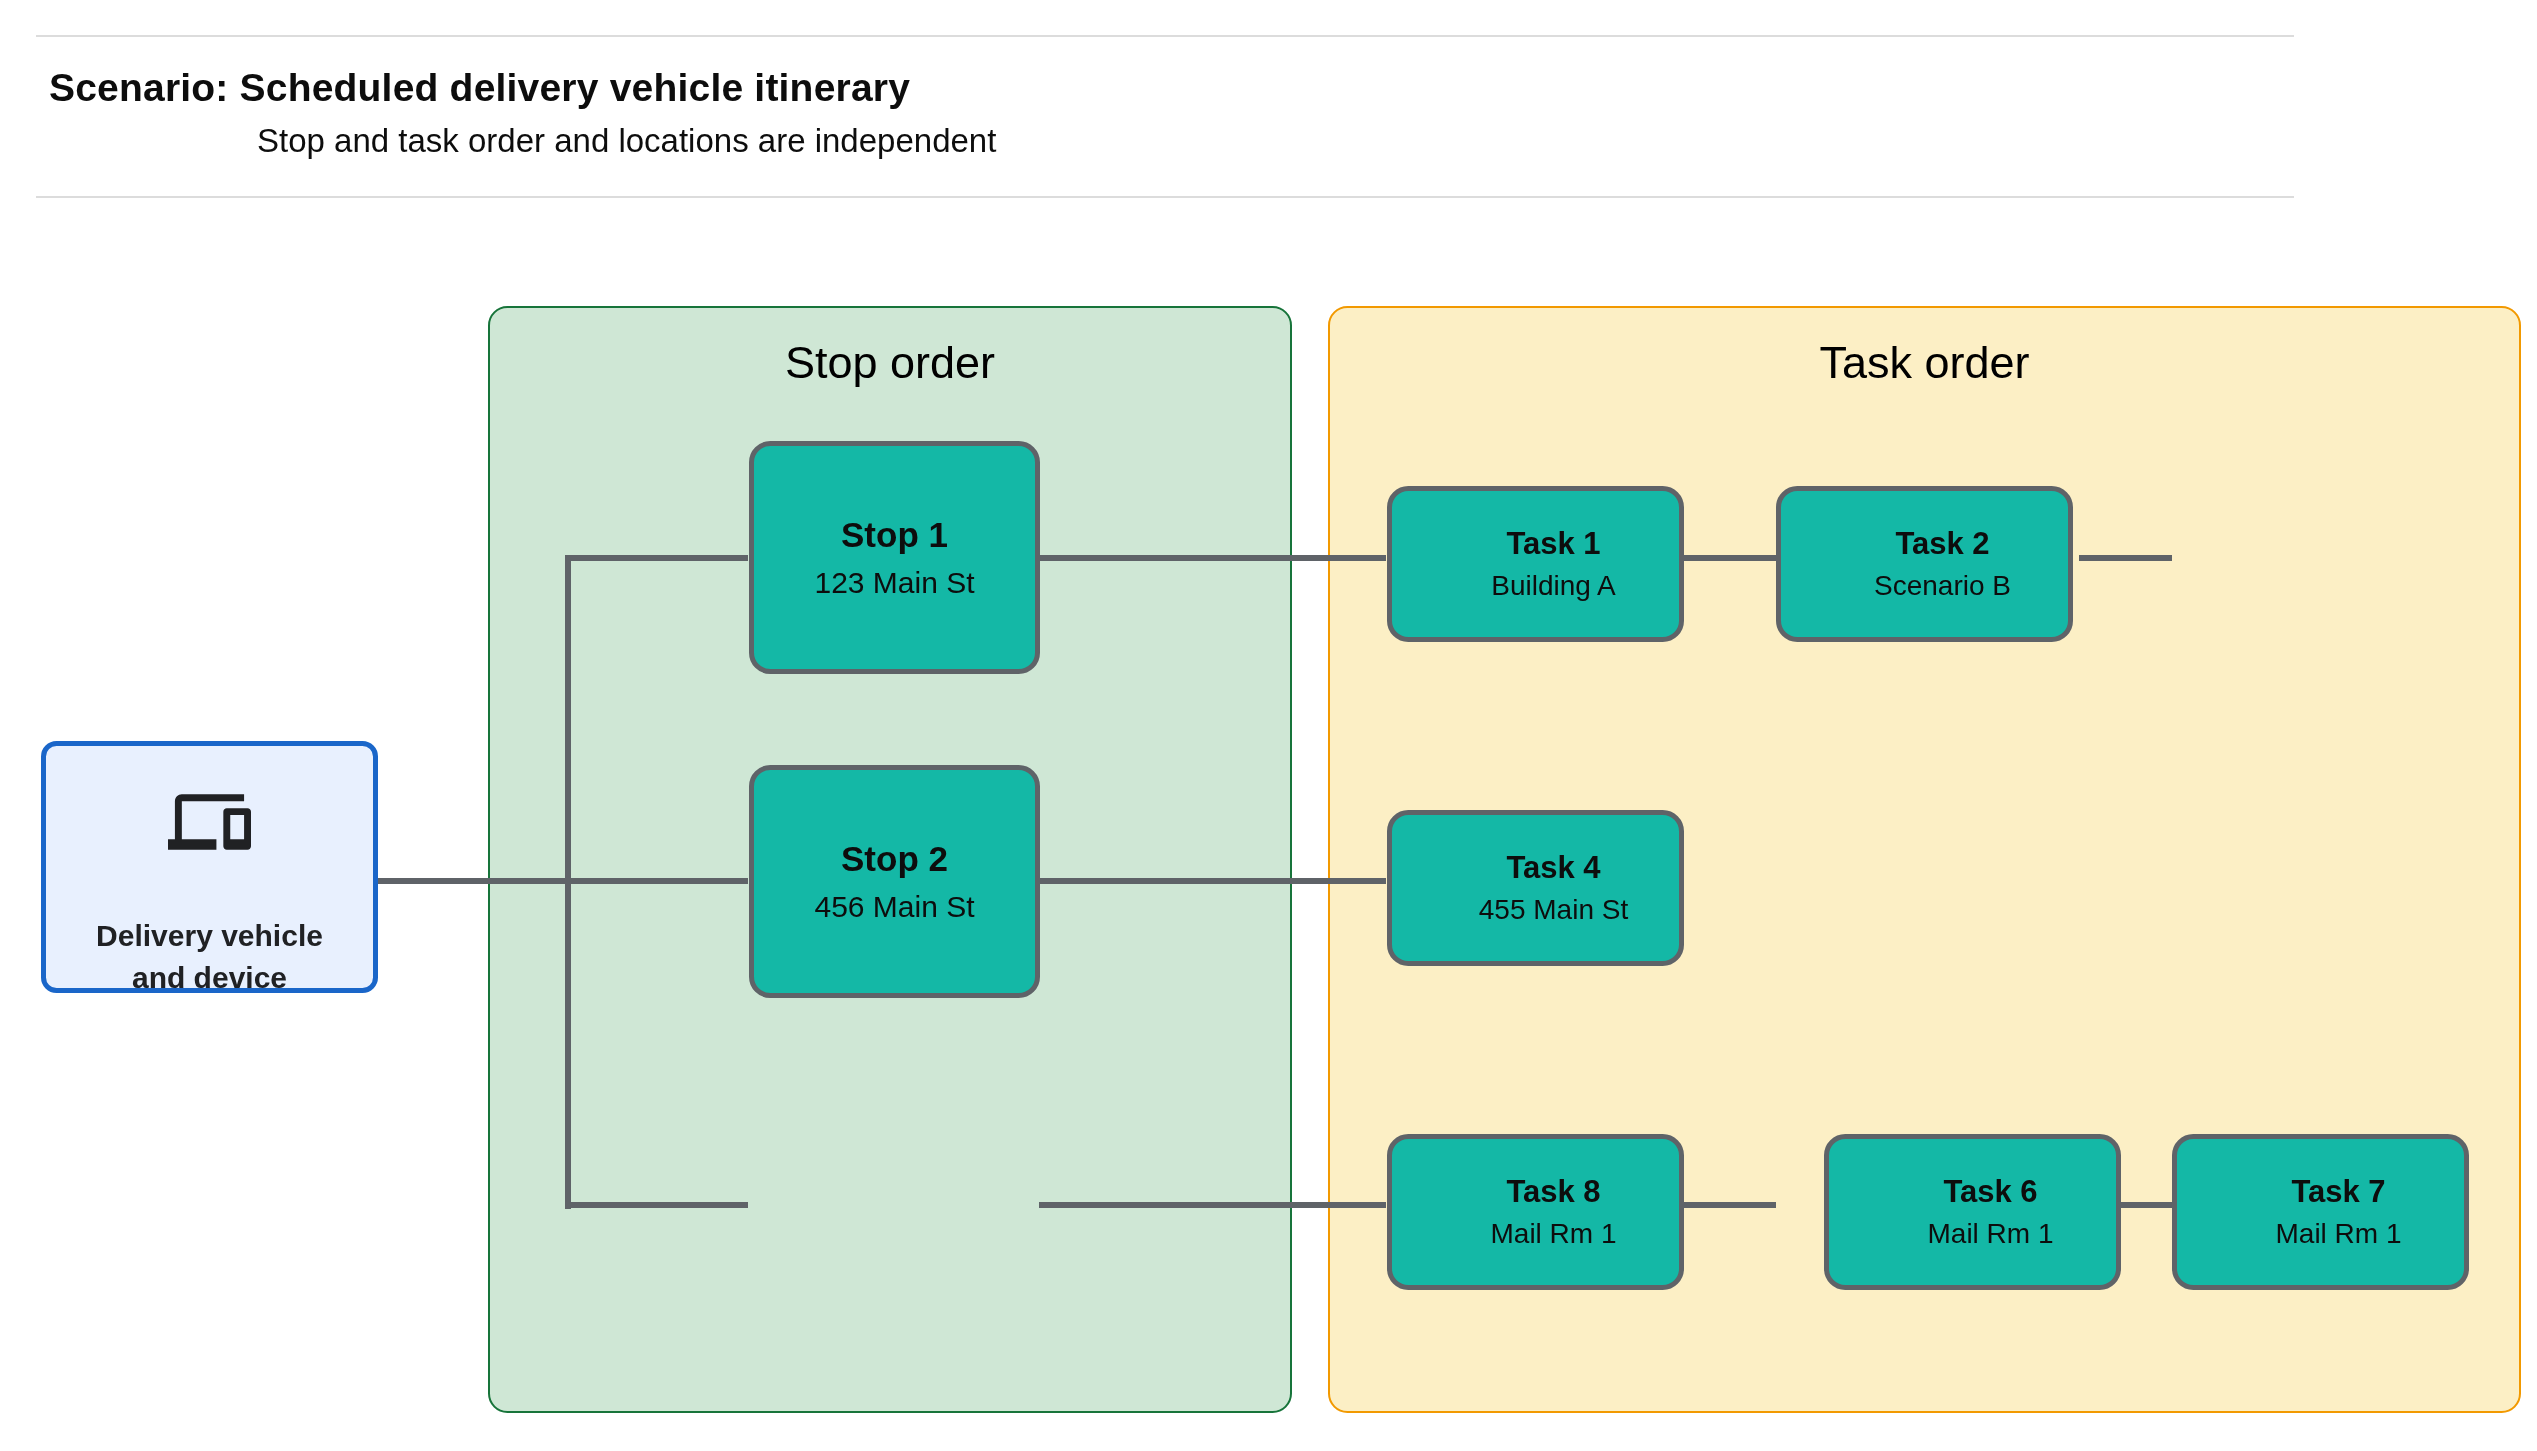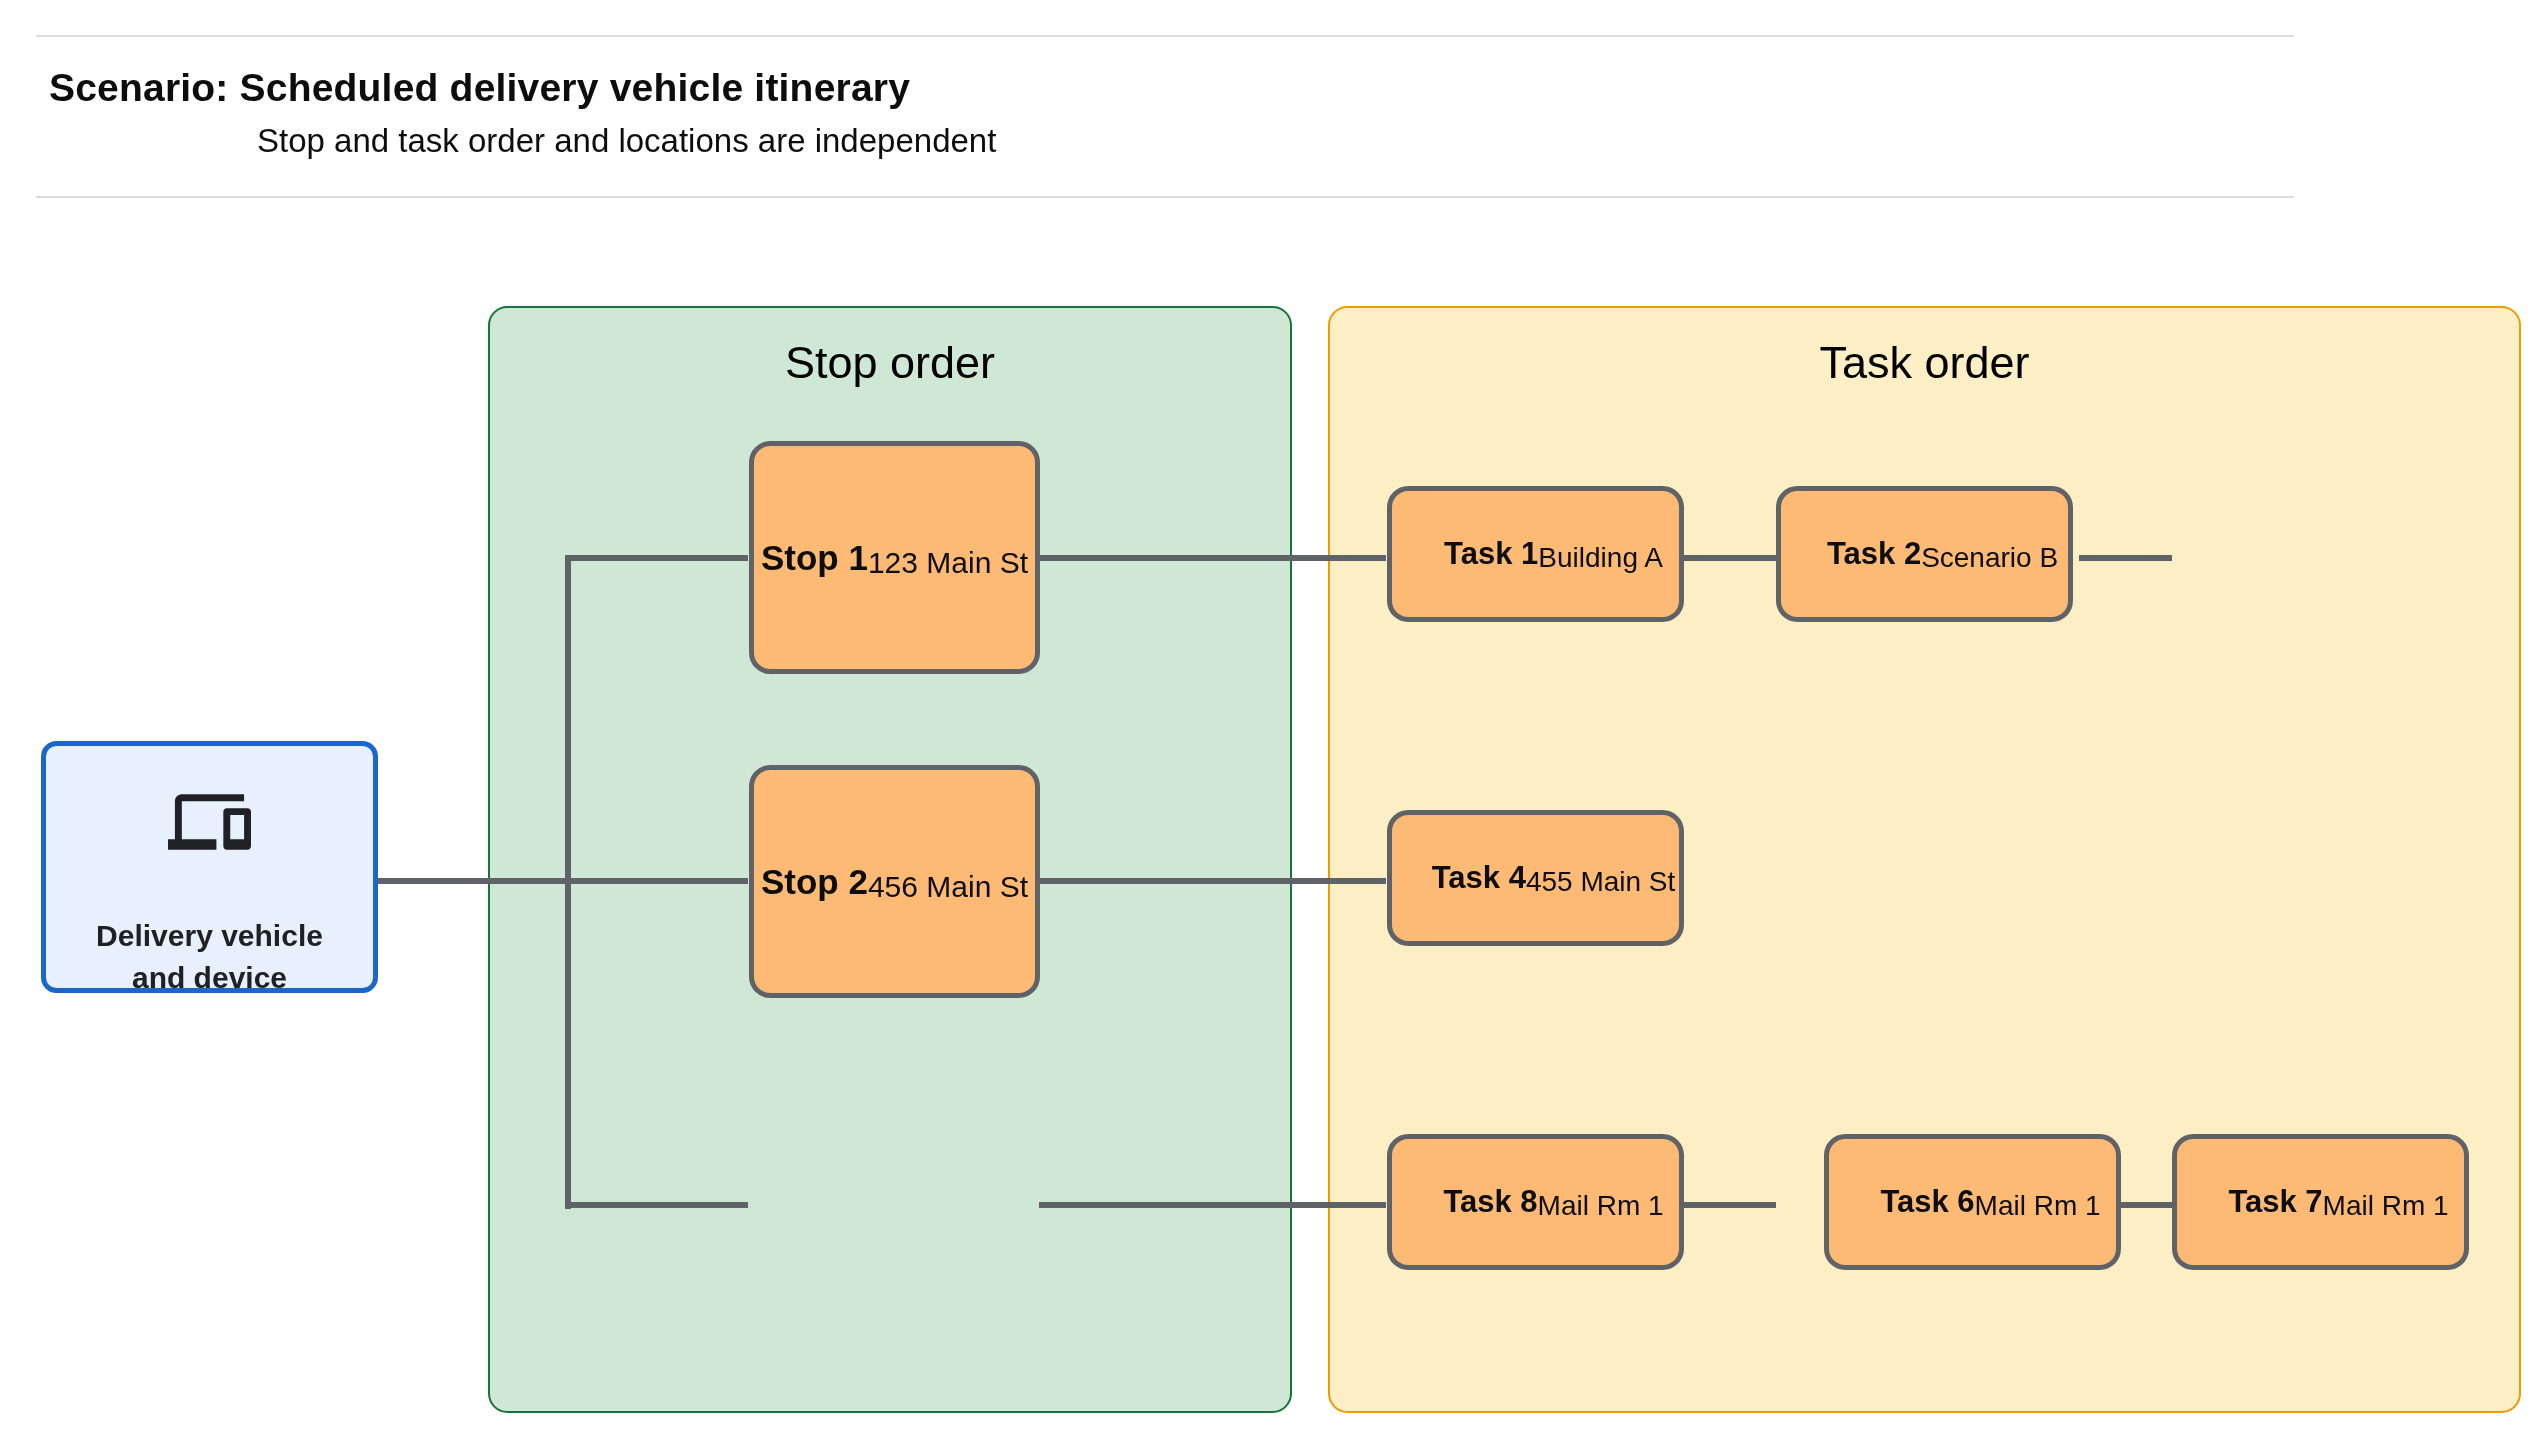--- a/index.html
+++ b/index.html
@@ -18,24 +18,24 @@
   .panel-stops{left:488px;width:804px;background:#cfe7d5;border:2.9px solid #17743a;}
   .panel-tasks{left:1328px;width:1193px;background:#fcefc5;border:2.9px solid #f29900;}
   .panel-title{position:absolute;top:29px;left:0;right:0;text-align:center;font-size:45px;font-weight:400;color:#000;}
 
   
   .conn{position:absolute;background:#5f6368;z-index:2;}
   .conn.h{height:5.8px;}
   .conn.v{width:5.8px;}
 
   
-  .node{position:absolute;background:#fdba74;border:5.8px solid #5f6368;border-radius:21.3px;box-sizing:border-box;
-        display:flex;flex-direction:row;align-items:center;justify-content:center;z-index:3;text-align:center;}
+  .node{position:absolute;background:#14b8a6;border:5.8px solid #5f6368;border-radius:21.3px;box-sizing:border-box;
+        display:flex;flex-direction:column;align-items:center;justify-content:center;z-index:3;text-align:center;}
   .stop-node{left:749px;width:291px;height:233px;}
-  .task-node{width:297px;height:136px;padding-left:36px;}
+  .task-node{width:297px;height:156px;padding-left:36px;}
   .stop-node .node-name{font-size:35px;font-weight:700;color:#0d0d0d;}
   .stop-node .node-loc{font-size:30px;font-weight:400;color:#0d0d0d;margin-top:11.6px;}
   .task-node .node-name{font-size:31px;font-weight:700;color:#0d0d0d;}
   .task-node .node-loc{font-size:28px;font-weight:400;color:#0d0d0d;margin-top:7.8px;}
 
   
   .vehicle{position:absolute;left:41px;top:741px;width:337px;height:252px;background:#e8f0fe;border:5.8px solid #1a66c9;
            border-radius:15.5px;box-sizing:border-box;display:flex;flex-direction:column;align-items:center;z-index:3;}
   .vehicle .icon-wrap{margin-top:41px;line-height:0;}
   .vehicle .label{margin-top:58px;font-size:30px;font-weight:700;color:#202124;text-align:center;line-height:1.4;padding:0 27px;}

